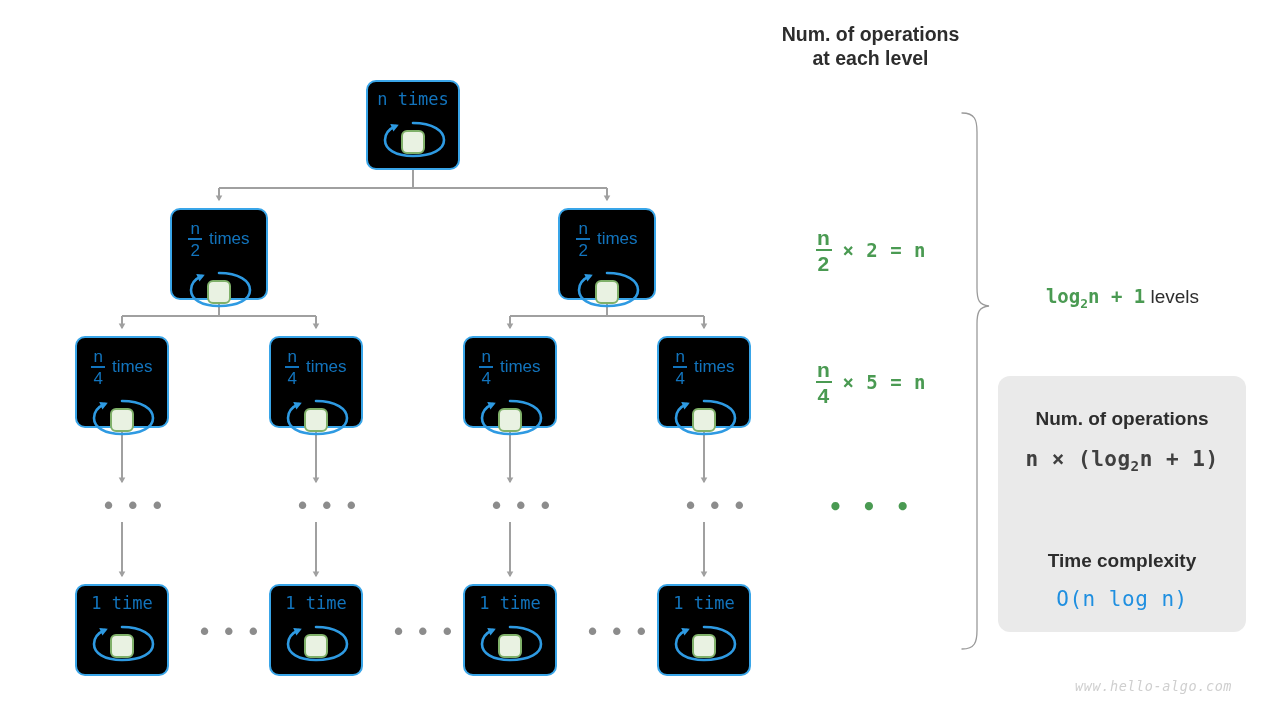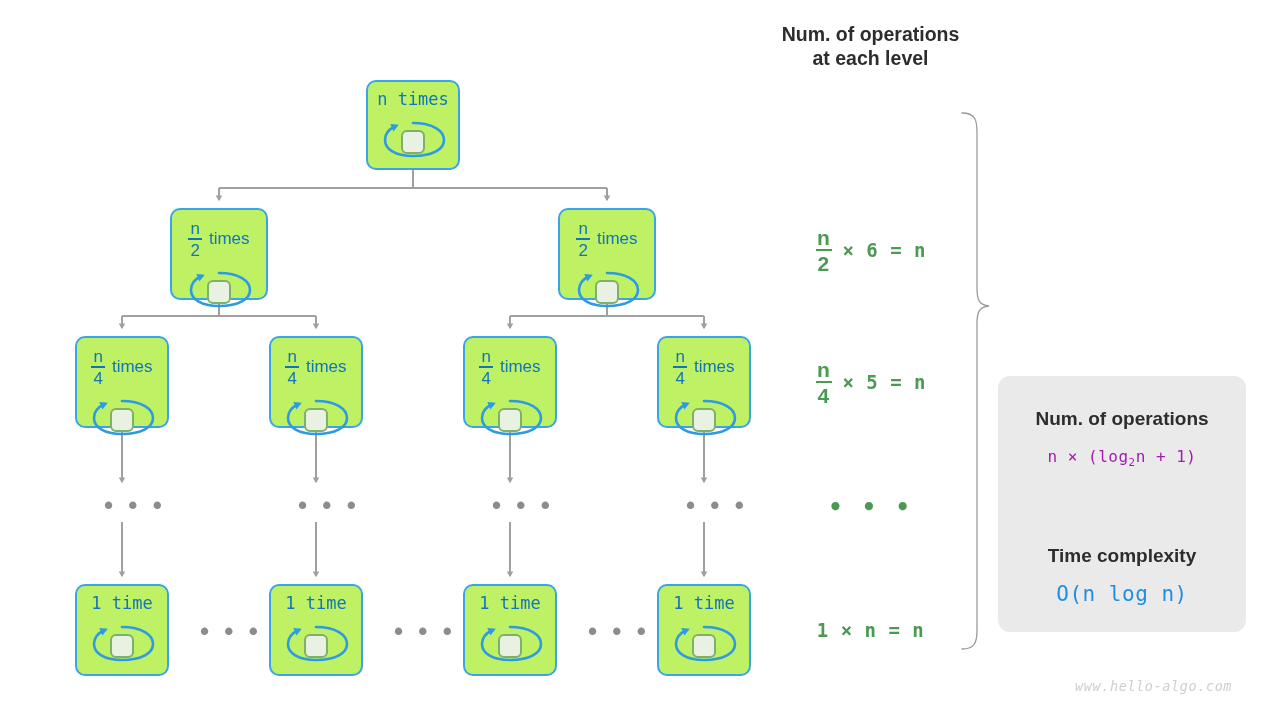--- a/index.html
+++ b/index.html
@@ -25,21 +25,21 @@
     position: absolute;
     left: 0; top: 0;
     width: 1280px;
     height: 720px;
   }
 
   
   .node {
     position: absolute;
     box-sizing: border-box;
-    background: #bef264;
+    background: #000000;
     border: 2.2px solid #39a5e8;
     border-radius: 10px;
     display: flex;
     flex-direction: column;
     align-items: center;
     justify-content: flex-start;
   }
   .node-label {
     margin-top: 9px;
     display: flex;
@@ -141,23 +141,23 @@
   }
   .panel-title {
     color: #2d2d2d;
     font-weight: bold;
     font-size: 19px;
     font-family: "Liberation Sans", sans-serif;
     white-space: nowrap;
   }
   .panel-formula {
     font-family: "DejaVu Sans Mono", "Liberation Mono", monospace;
-    font-weight: normal;
-    font-size: 16px;
-    color: #a21caf;
+    font-weight: bold;
+    font-size: 21px;
+    color: #404040;
     white-space: nowrap;
     letter-spacing: 0.5px;
   }
   .panel-formula sub { font-size: 0.68em; }
   .panel-result {
     font-family: "DejaVu Sans Mono", "Liberation Mono", monospace;
     font-weight: normal;
     font-size: 21px;
     color: #1f8fe0;
     white-space: nowrap;
@@ -415,40 +415,40 @@
 
   <div class="heading" style="left:748px; top:22px; width:245px; font-size:19.5px;">Num. of operations
 at each level</div>
 
 
   <div class="formula" style="left:748px; top:226px; width:245px; height:48px;">
     <span class="gfrac">
       <span class="num">n</span>
       <span class="den">2</span>
     </span>
-    <span>× 6 = n</span>
+    <span>× 2 = n</span>
   </div>
 
   <div class="formula" style="left:748px; top:358px; width:245px; height:48px;">
     <span class="gfrac">
       <span class="num">n</span>
       <span class="den">4</span>
     </span>
     <span>× 5 = n</span>
   </div>
 
   <div class="formula" style="left:748px; top:495px; width:245px; height:24px; font-size:23px; letter-spacing:3px;">
     <span>• • •</span>
   </div>
 
-  <div class="formula" style="left:748px; top:618px; width:245px; height:24px;">
-    <span>1 × n = n</span>
-  </div>
 
   <div class="levels-caption" style="left:1000px; top:283px; width:245px;">
+    <div>
+      <span class="mono-green"><span>log</span><sub>2</sub><span>n + 1</span></span><span> levels</span>
+    </div>
   </div>
 
   <div class="panel" style="left:998px; top:376px; width:248px; height:256px;">
     <div class="panel-title" style="margin-top:32px;">Num. of operations</div>
     <div class="panel-formula" style="margin-top:17px;"><span>n × (log</span><sub>2</sub><span>n + 1)</span></div>
     <div class="panel-title" style="margin-top:76px;">Time complexity</div>
     <div class="panel-result" style="margin-top:15px;">O(n log n)</div>
   </div>
 
   <div class="watermark" style="left:1075px; top:678px;">www.hello-algo.com</div>

